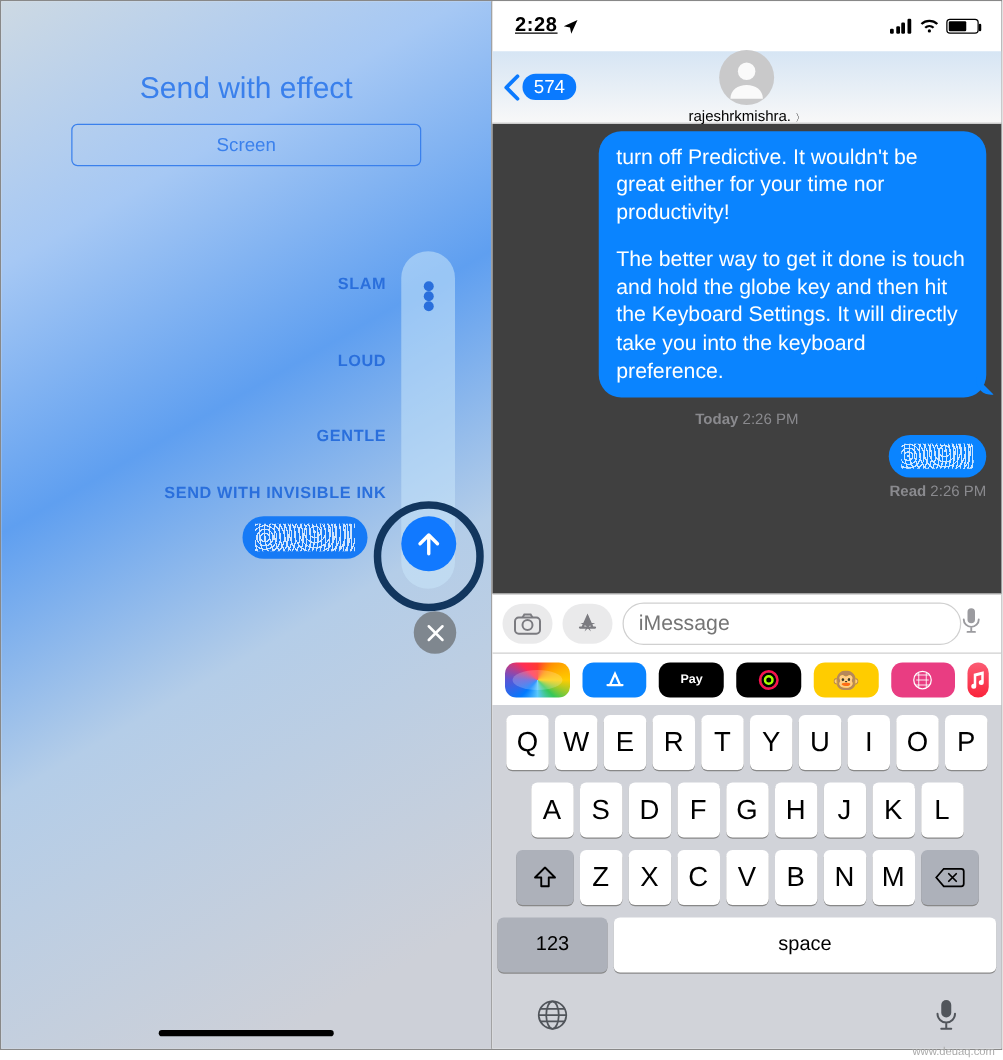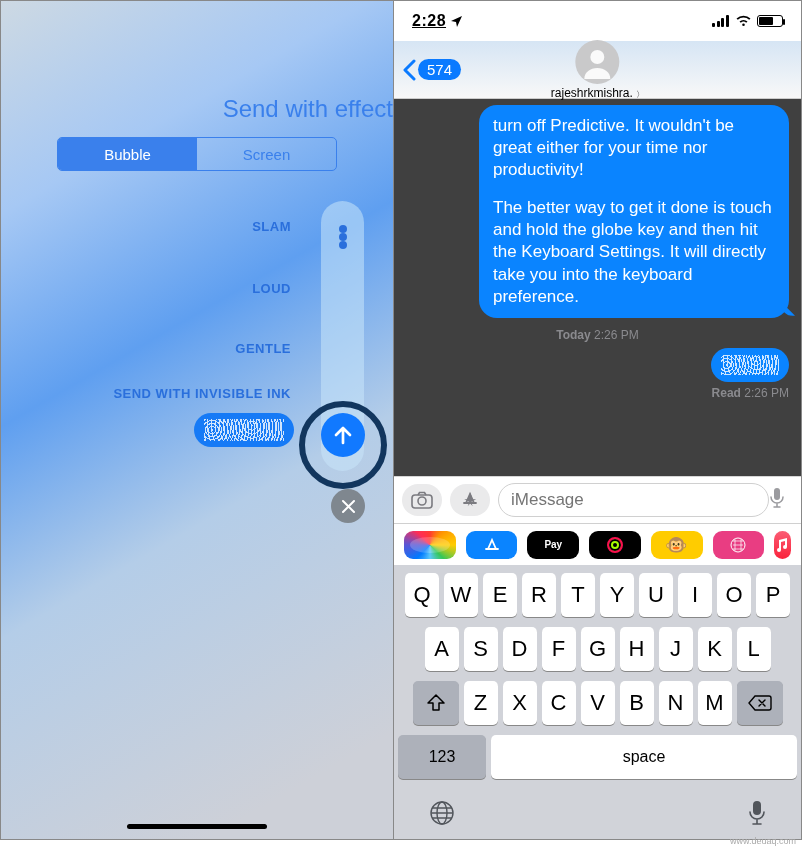--- a/index.html
+++ b/index.html
@@ -3,32 +3,32 @@
 <meta charset="utf-8">
 <style>
 * { box-sizing: border-box; margin: 0; padding: 0; font-family: -apple-system, "Helvetica Neue", Helvetica, Arial, sans-serif; }
 body { background: #fff; width: 802px; height: 848px; position: relative; }
 .frame { width: 802px; height: 840px; border: 1px solid #888; display: flex; }
 .panel { height: 100%; position: relative; }
 .panel-left { width: 393px; border-right: 1px solid #888; background: linear-gradient(150deg, #cdd9e3 0%, #a6c8f4 20%, #5f9ff0 40%, #b4cde8 60%, #cdd0d8 90%); overflow: hidden; }
 .panel-right { width: 407px; background: #fff; display: flex; flex-direction: column; }
 
 
-.effect-title { text-align: right; color: #3a80ec; font-size: 24px; font-weight: 400; margin-top: 94px; }
+.effect-title { text-align: center; color: #3a80ec; font-size: 24px; font-weight: 400; margin-top: 56px; }
 .seg-control { margin: 14px auto 0; width: 280px; height: 34px; border: 1.5px solid #3a80ec; border-radius: 5px; display: flex; overflow: hidden; }
 .seg-item { flex: 1; display: flex; align-items: center; justify-content: center; font-size: 15px; cursor: pointer; }
 .seg-active { background: #3a80ec; color: #fff; }
 .seg-inactive { color: #3a80ec; background: transparent; }
 
 .effects-area { position: absolute; right: 14px; top: 190px; width: 350px; }
 .effect-track { position: absolute; right: 15px; top: 10px; width: 43px; height: 270px; background: rgba(200,230,250,0.55); border-radius: 22px; display: flex; flex-direction: column; align-items: center; justify-content: space-between; padding: 24px 0 14px 0; }
 .dot { width: 8px; height: 8px; border-radius: 50%; background: #2a6fdc; }
 .send-btn { width: 44px; height: 44px; border-radius: 50%; background: #1179ff; display: flex; align-items: center; justify-content: center; margin-top: auto; }
 .send-ring { position: absolute; right: -8px; top: 210px; width: 88px; height: 88px; border: 6px solid #12365e; border-radius: 50%; pointer-events: none; }
-.effect-label { color: #2a6fdc; font-size: 13px; font-weight: 600; letter-spacing: 0.5px; text-align: right; position: absolute; right: 88px; }
+.effect-label { color: #2a6fdc; font-size: 13px; font-weight: 600; letter-spacing: 0.5px; text-align: right; position: absolute; right: 70px; }
 .lbl-slam { top: 28px; }
 .lbl-loud { top: 90px; }
 .lbl-gentle { top: 150px; }
 .lbl-ink { top: 195px; font-size: 13px; font-weight: 700; }
 
 .ink-bubble { position: absolute; right: 85px; top: 222px; width: 100px; height: 34px; background: #167af6; border-radius: 18px; overflow: hidden; }
 .ink-noise { position: absolute; inset: 6px 10px; background: repeating-radial-gradient(circle at 10% 50%, #fff 0 1px, transparent 1px 3px), repeating-radial-gradient(circle at 60% 30%, #fff 0 1px, transparent 1px 4px); opacity: 0.8; }
 
 .close-btn { position: absolute; right: 28px; top: 488px; width: 34px; height: 34px; background: #7f878f; border-radius: 50%; display: flex; align-items: center; justify-content: center; color: #fff; cursor: pointer; }
 
@@ -84,21 +84,20 @@
 .watermark { position: absolute; right: 6px; bottom: 2px; font-size: 9px; color: #aaa; }
 </style>
 </head>
 <body>
 
 <div class="frame">
 
   <div class="panel panel-left">
     <div class="effect-title">Send with effect</div>
     <div class="seg-control">
-      <div class="seg-item seg-active">Bubble</div>
       <div class="seg-item seg-inactive">Screen</div>
     </div>
 
     <div class="effects-area">
       <div class="effect-label lbl-slam">SLAM</div>
       <div class="effect-label lbl-loud">LOUD</div>
       <div class="effect-label lbl-gentle">GENTLE</div>
       <div class="effect-label lbl-ink">SEND WITH INVISIBLE INK</div>
 
       <div class="ink-bubble">

